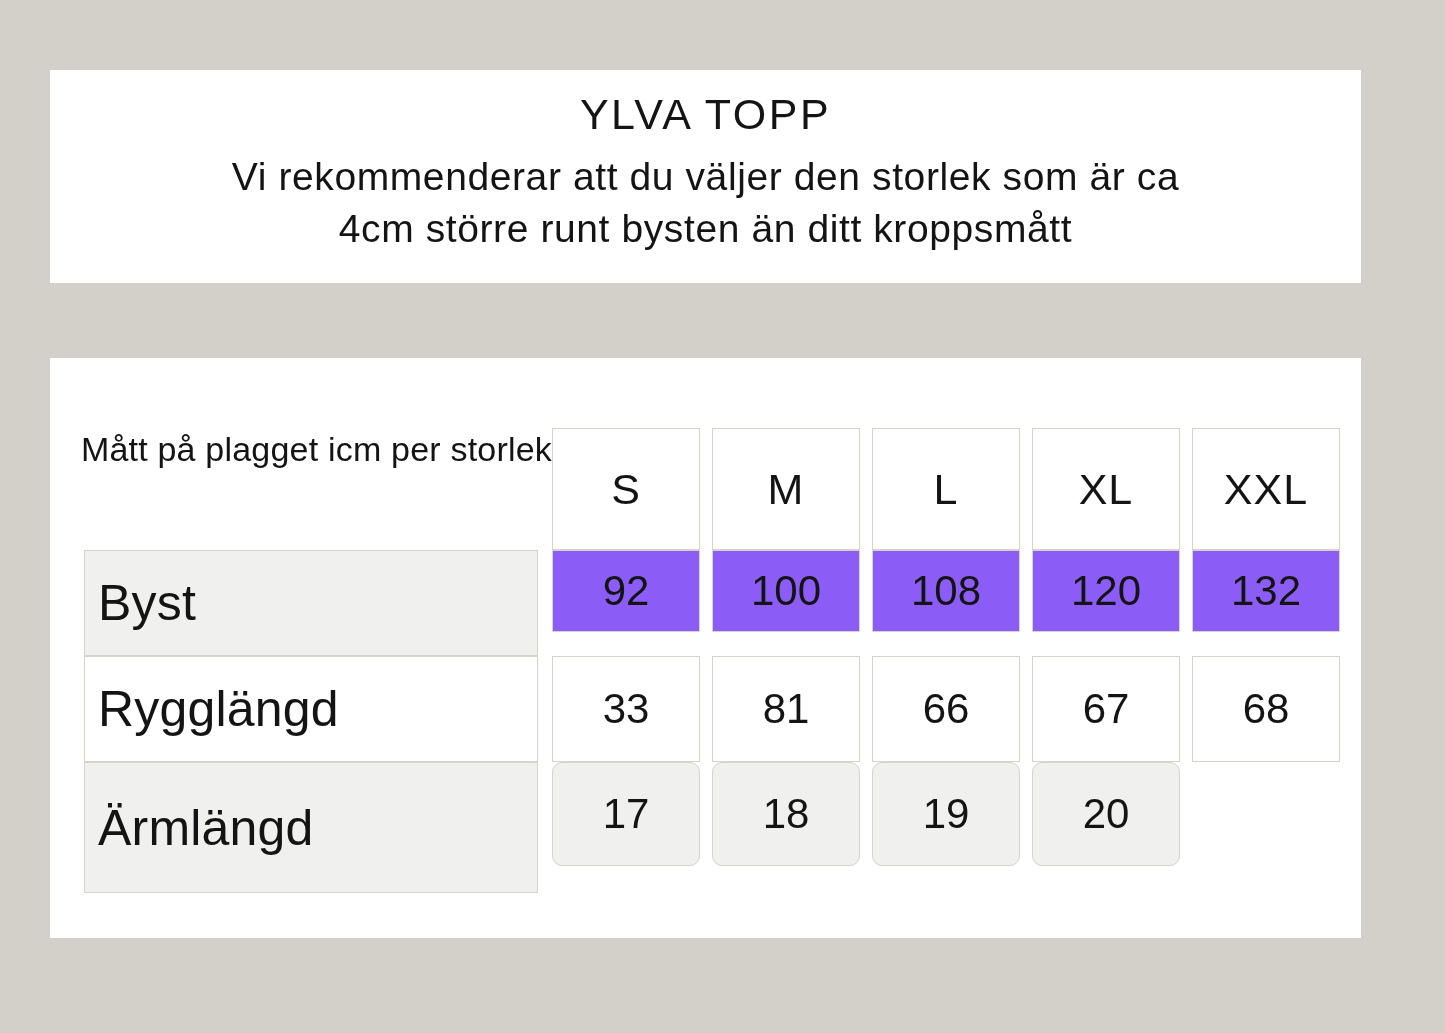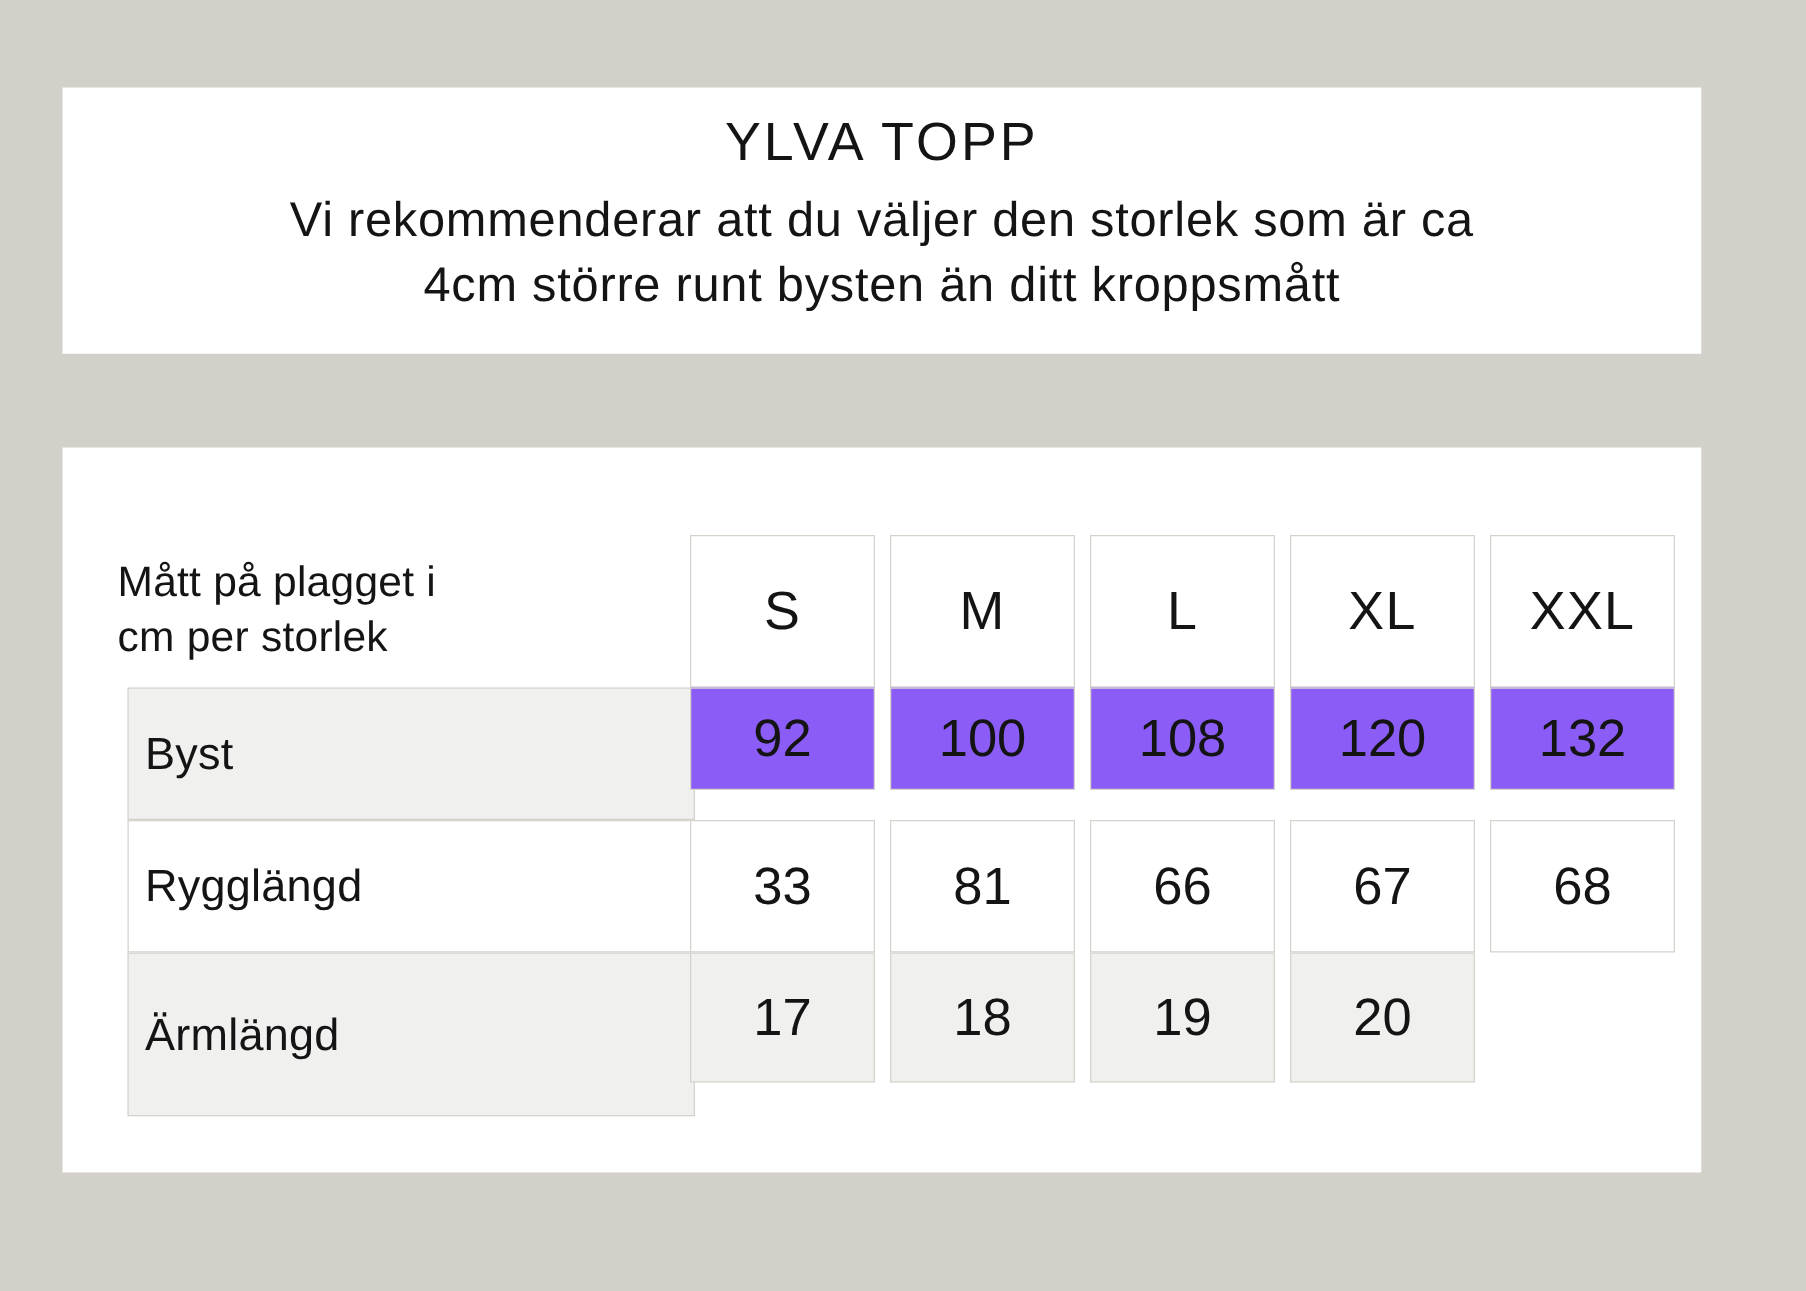--- a/index.html
+++ b/index.html
@@ -83,50 +83,50 @@
   .label-col {
     position: absolute;
     left: 0;
     top: 0;
     width: 454px;   
     height: 438px;
   }
 
   .label-head {
     position: absolute;
-    left: 0;
+    left: 14px;
     top: 0;
     width: 454px;
     height: 122px;
     display: flex;
-    flex-direction: column;
-    justify-content: center;
+    flex-direction: row;
+    justify-content: flex-end;
     box-sizing: border-box;
     padding-left: 10px;
   }
   .label-head .lh-line {
     display: block;
     font-size: 34px;
     font-weight: 300;
     color: #141414;
     line-height: 1.28;
     letter-spacing: 0.2px;
     white-space: nowrap;
   }
 
   .label-cell {
     position: absolute;
-    left: 18px;
+    left: 0;
     width: 454px;
     box-sizing: border-box;
     border: 1px solid #d6d3cd;
     display: flex;
     align-items: center;
     padding-left: 13px;
-    font-size: 36px;
+    font-size: 50px;
     font-weight: 300;
     color: #141414;
     letter-spacing: 0.2px;
   }
   .label-cell.r0 { top: 122px; height: 106px; background: #f0f0ee; }
   .label-cell.r1 { top: 228px; height: 106px; background: #ffffff; }
   .label-cell.r2 { top: 334px; height: 131px; background: #f0f0ee; }
 
   
   .size-cols {
@@ -153,21 +153,21 @@
     border: 1px solid #d6d3cd;
     display: flex;
     align-items: center;
     justify-content: center;
     font-weight: 300;
     color: #141414;
   }
   .cell.head  { top: 0;     height: 122px; background: #ffffff; font-size: 43px; letter-spacing: 1px; }
   .cell.v0    { top: 122px; height: 82px; background: #8b5cf6; font-size: 42px; }
   .cell.v1    { top: 228px; height: 106px; background: #ffffff; font-size: 42px; }
-  .cell.v2    { top: 334px; height: 104px; background: #f0f0ee; font-size: 42px; }
+  .cell.v2    { top: 334px; height: 104px; background: #f0f0ee; font-size: 42px; border-radius: 10px; }
 </style>
 </head>
 <body>
 
 <div class="page">
 
   <div class="header-card">
     <div class="title">YLVA TOPP</div>
     <div class="subtitle">
       <span class="line">Vi rekommenderar att du väljer den storlek som är ca</span>

